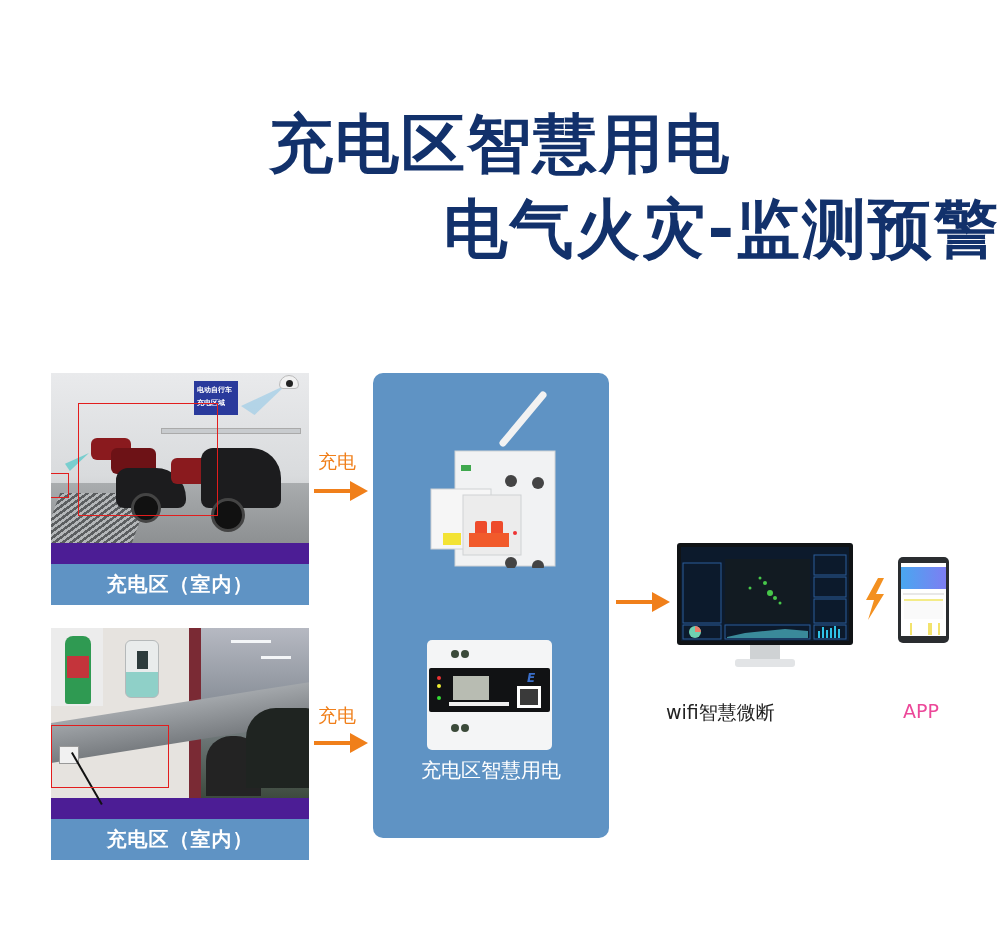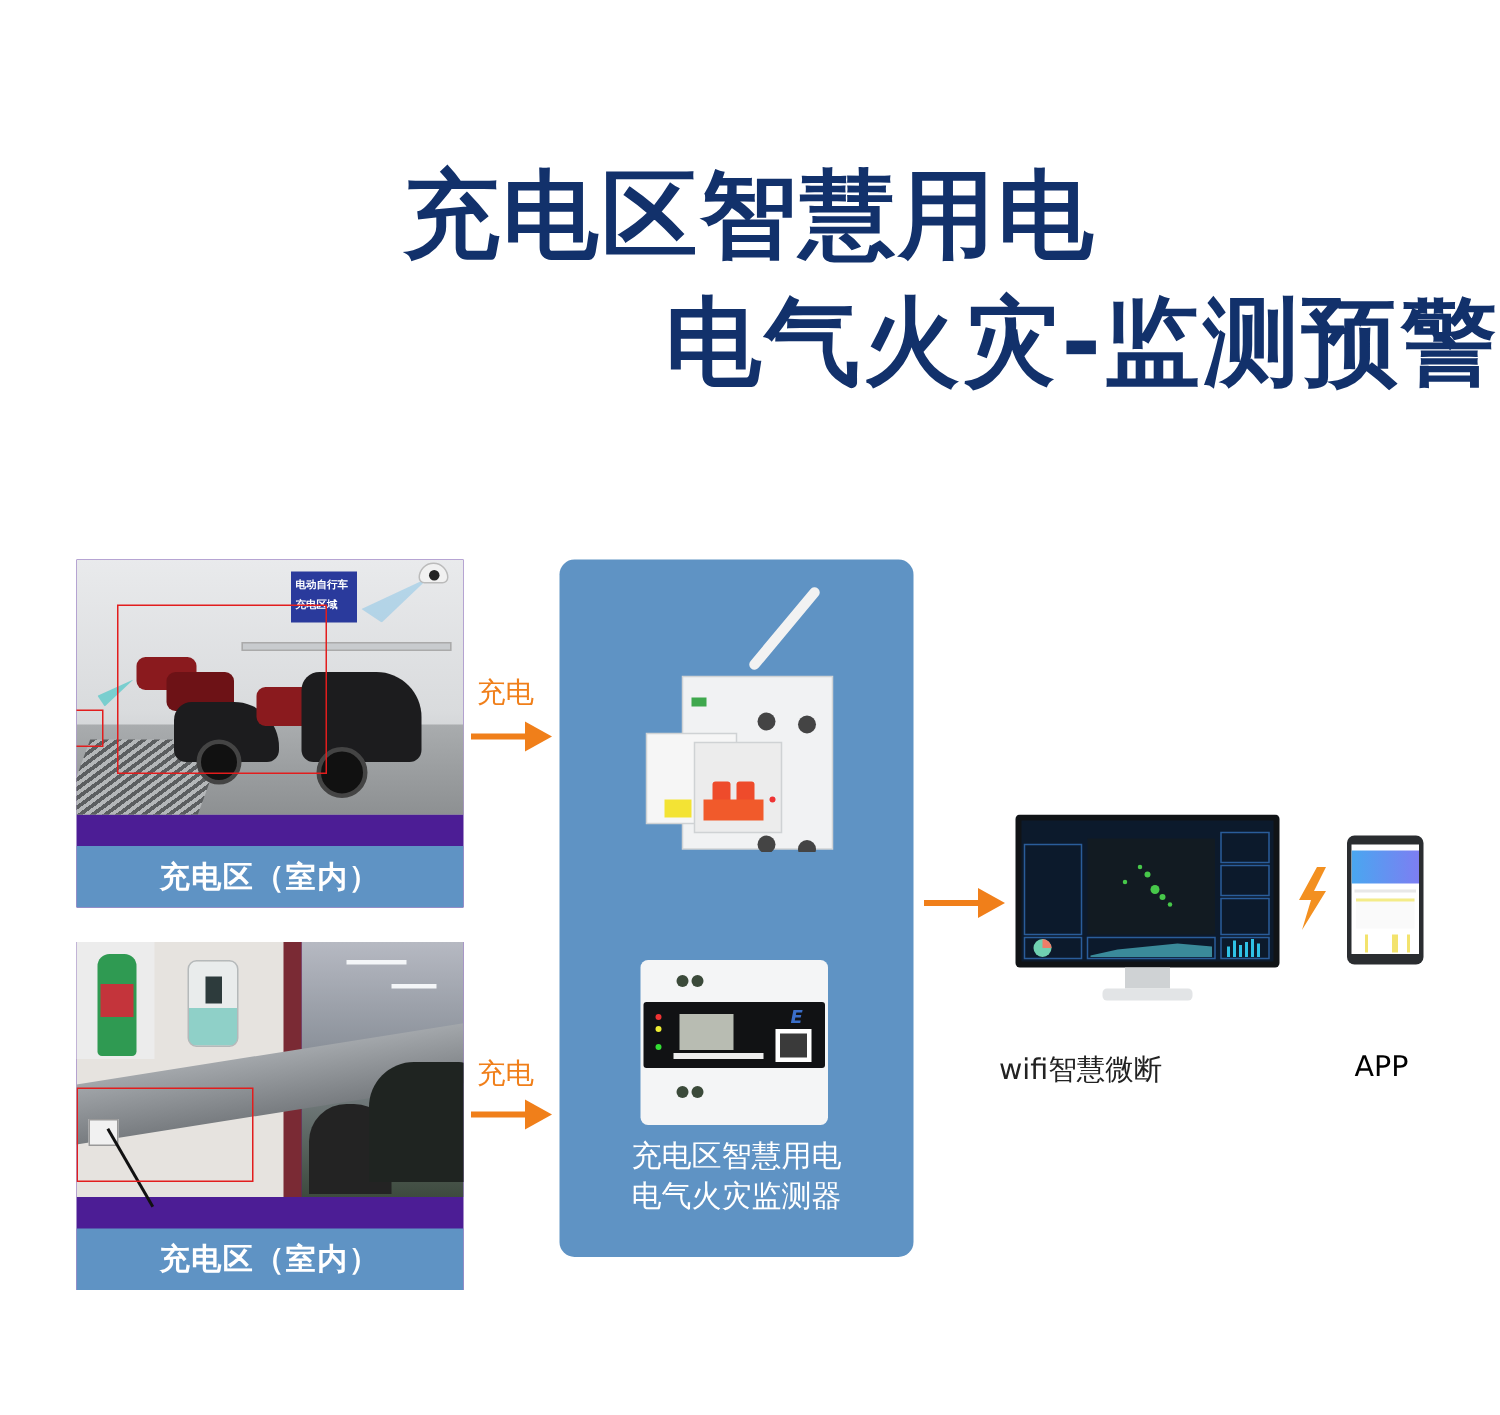--- a/index.html
+++ b/index.html
@@ -66,21 +66,21 @@
   .platform { position:absolute; left: 675px; top: 543px; width: 180px; height: 130px; }
   .bolt { position:absolute; left: 864px; top: 578px; width: 22px; height: 42px; }
   .phone { position:absolute; left: 898px; top: 557px; width: 51px; height: 86px; background:#2a2d30; border-radius: 5px; }
   .phone .scr { position:absolute; left: 3px; top: 6px; width: 45px; height: 73px; background:#fff; overflow:hidden; }
   .phone .hdr { position:absolute; left:0; top:4px; width:100%; height:22px; background: linear-gradient(90deg,#49a7f0,#7d7ef2); }
   .phone .tabs { position:absolute; left:2px; top:30px; width:41px; height:2px; background:#e8e8e8; }
   .phone .chart { position:absolute; left:3px; top:36px; width:39px; height:20px; border-top:2px solid #f4ec88; background:#fafafa; }
   .phone .bars { position:absolute; left:3px; top:60px; width:39px; height:12px; background: repeating-linear-gradient(90deg,#fff 0 6px,#f3e36d 6px 8px,#fff 8px 24px,#f3e36d 24px 28px); }
 
   .platform-label { position:absolute; left: 666px; top: 700px; font-size: 19px; color:#222; }
-  .app-label { position:absolute; left: 903px; top: 700px; font-size: 19px; color:#000000; }
+  .app-label { position:absolute; left: 903px; top: 700px; font-size: 19px; color:#ec4899; }
 </style>
 </head>
 <body>
 
 <div>
   <div class="title l1">充电区智慧用电</div>
   <div class="title l2">电气火灾-监测预警</div>
 </div>
 
 <div class="photo p1">
@@ -177,21 +177,20 @@
       <rect x="22" y="62" width="60" height="4" fill="#eee"></rect>
       <text x="100" y="42" font-size="12" fill="#3a6ec9" font-style="italic" font-weight="bold">E</text>
       <rect x="90" y="46" width="24" height="22" fill="#fff"></rect>
       <rect x="93" y="49" width="18" height="16" fill="#3a3a3a"></rect>
       <circle cx="28" cy="88" r="4" fill="#3b4a3a"></circle>
         <circle cx="38" cy="88" r="4" fill="#3b4a3a"></circle>
     </svg>
   </div>
   <div class="monitor-label">
     <div>充电区智慧用电</div>
-    <div>电气火灾监测器</div>
   </div>
 </div>
 
 <div class="arrow arrow3" style="width:54px;">
   <div class="shaft" style="width:38px;"></div>
   <div class="head" style="left:36px;"></div>
 </div>
 
 <svg class="platform" viewBox="0 0 180 130">
   <rect x="2" y="0" width="176" height="102" rx="3" fill="#101316"></rect>

